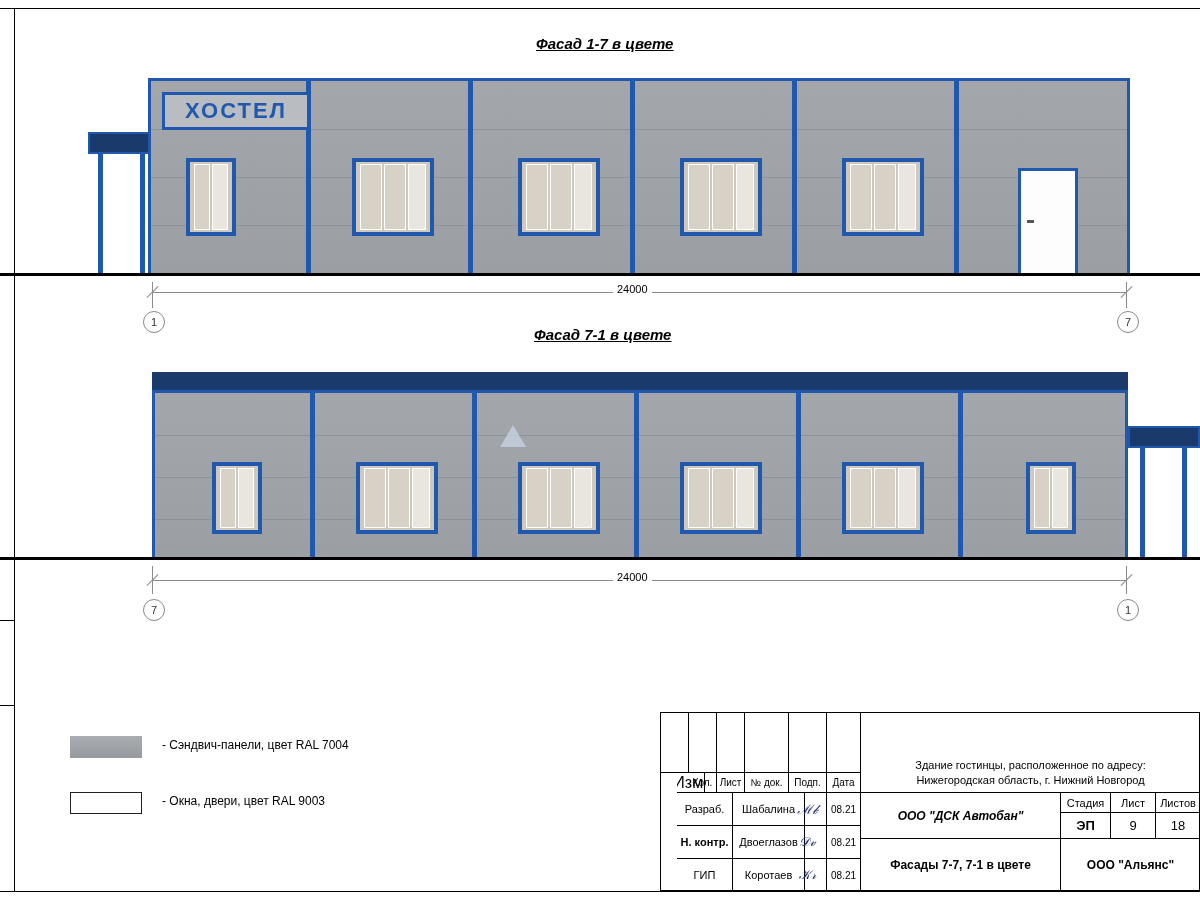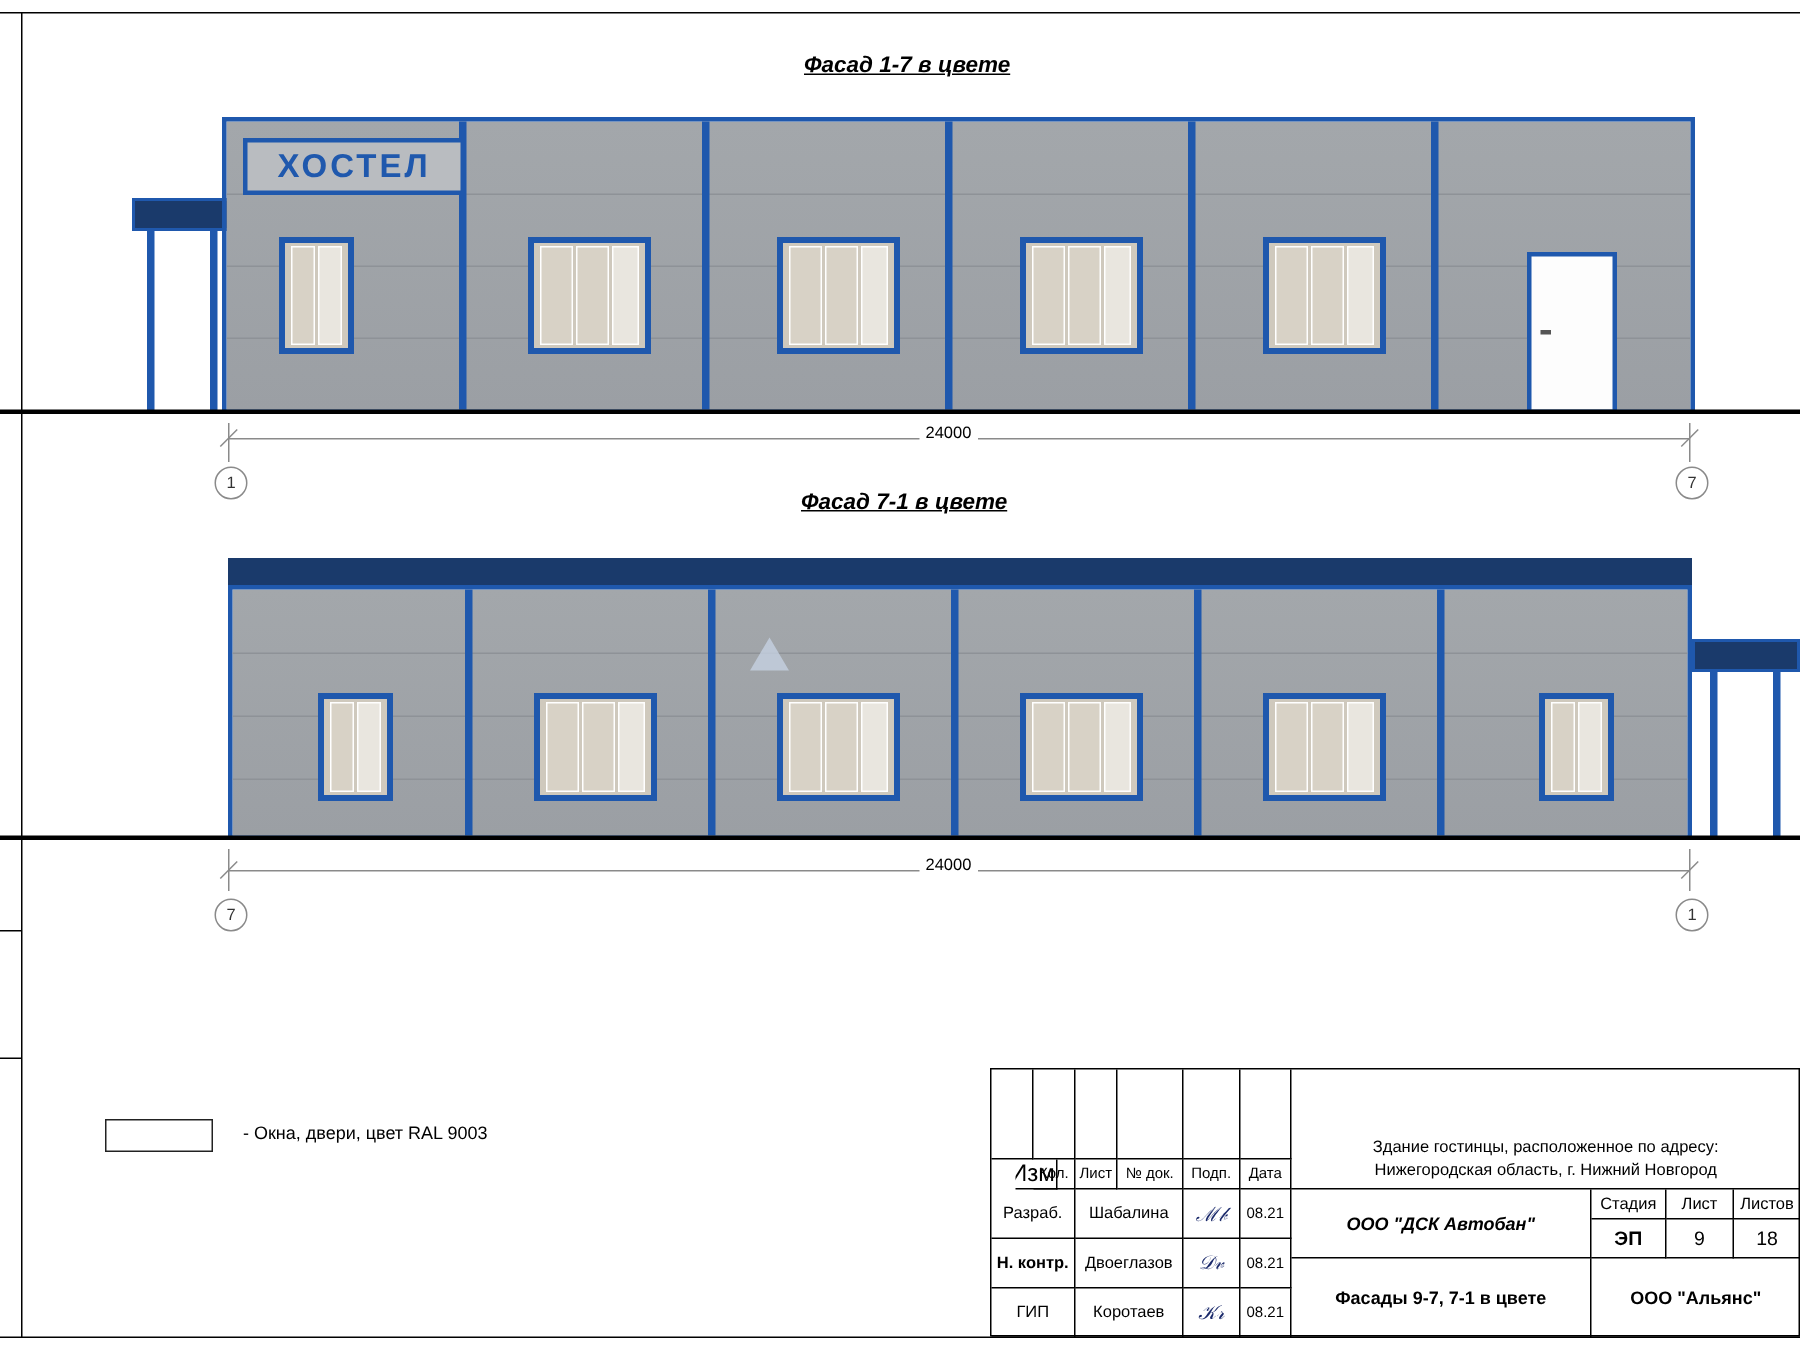--- a/index.html
+++ b/index.html
@@ -105,21 +105,21 @@
   .sw-blue{background:#1f58ad;}
   .sw-white{background:#fff;border:1px solid #222;}
   .legend-text{position:absolute;left:92px;top:6px;white-space:nowrap;}
 
   
   .stamp{position:absolute;border:1px solid #000;box-sizing:border-box;font-size:11px;}
   .stamp div.cell{position:absolute;box-sizing:border-box;border-right:1px solid #000;border-bottom:1px solid #000;
        display:flex;align-items:center;justify-content:center;text-align:center;padding:0 2px;overflow:hidden;}
   .cell.nb-r{border-right:none;}
   .cell.nb-b{border-bottom:none;}
-  .cell.left{justify-content:flex-start;padding-left:4px;}
+  .cell.left{justify-content:flex-start;padding-left:4px;margin-left:16px;}
   .big{font-size:17px;font-weight:bold;}
   .mid{font-size:12px;}
   .ital{font-style:italic;font-weight:bold;}
   .sig{font-family:"Liberation Serif", serif;font-style:italic;font-size:13px;color:#1b2a6b;}
 </style>
 </head>
 <body>
 
 <div class="sheet">
 
@@ -251,20 +251,24 @@
   <div class="ext-line" style="left:152px;top:566px;height:28px;"></div>
   <div class="ext-line" style="left:1126px;top:566px;height:28px;"></div>
   <div class="dim-line" style="left:152px;top:580px;width:974px;"></div>
   <div class="dim-tick" style="left:152px;top:572px;"></div>
   <div class="dim-tick" style="left:1126px;top:572px;"></div>
   <div class="dim-text" style="left:613px;top:571px;">24000</div>
   <div class="axis-bubble" style="left:143px;top:599px;">7</div>
   <div class="axis-bubble" style="left:1117px;top:599px;">1</div>
 
   <div class="legend" style="left:70px;top:732px;width:520px;">
+    <div class="legend-row">
+      <div class="swatch sw-grey"></div>
+      <div class="legend-text">- Сэндвич-панели, цвет RAL 7004</div>
+    </div>
     <div class="legend-row" style="margin-top:10px;">
       <div class="swatch sw-white"></div>
       <div class="legend-text">- Окна, двери, цвет RAL 9003</div>
     </div>
   </div>
 
   <div class="stamp" style="left:660px;top:712px;width:540px;height:179px;">
 
     <div class="cell" style="left:0;top:0;width:28px;height:60px;"></div>
     <div class="cell" style="left:28px;top:0;width:28px;height:60px;"></div>
@@ -310,17 +314,17 @@
     <div class="cell ital mid" style="left:200px;top:80px;width:200px;height:46px;">ООО "ДСК Автобан"</div>
 
     <div class="cell" style="left:400px;top:80px;width:50px;height:20px;font-size:11px;">Стадия</div>
     <div class="cell" style="left:450px;top:80px;width:45px;height:20px;font-size:11px;">Лист</div>
     <div class="cell nb-r" style="left:495px;top:80px;width:45px;height:20px;font-size:11px;">Листов</div>
 
     <div class="cell" style="left:400px;top:100px;width:50px;height:26px;font-weight:bold;font-size:13px;">ЭП</div>
     <div class="cell" style="left:450px;top:100px;width:45px;height:26px;font-size:13px;">9</div>
     <div class="cell nb-r" style="left:495px;top:100px;width:45px;height:26px;font-size:13px;">18</div>
 
-    <div class="cell nb-b" style="left:200px;top:126px;width:200px;height:53px;font-weight:bold;font-size:12px;">Фасады 9-7, 7-1 в цвете</div>
+    <div class="cell nb-b" style="left:200px;top:126px;width:200px;height:53px;font-weight:bold;font-size:12px;">Фасады 7-7, 7-1 в цвете</div>
     <div class="cell nb-b nb-r" style="left:400px;top:126px;width:140px;height:53px;font-weight:bold;font-size:12px;">ООО "Альянс"</div>
   </div>
 
 </div>
 
 </body></html>

